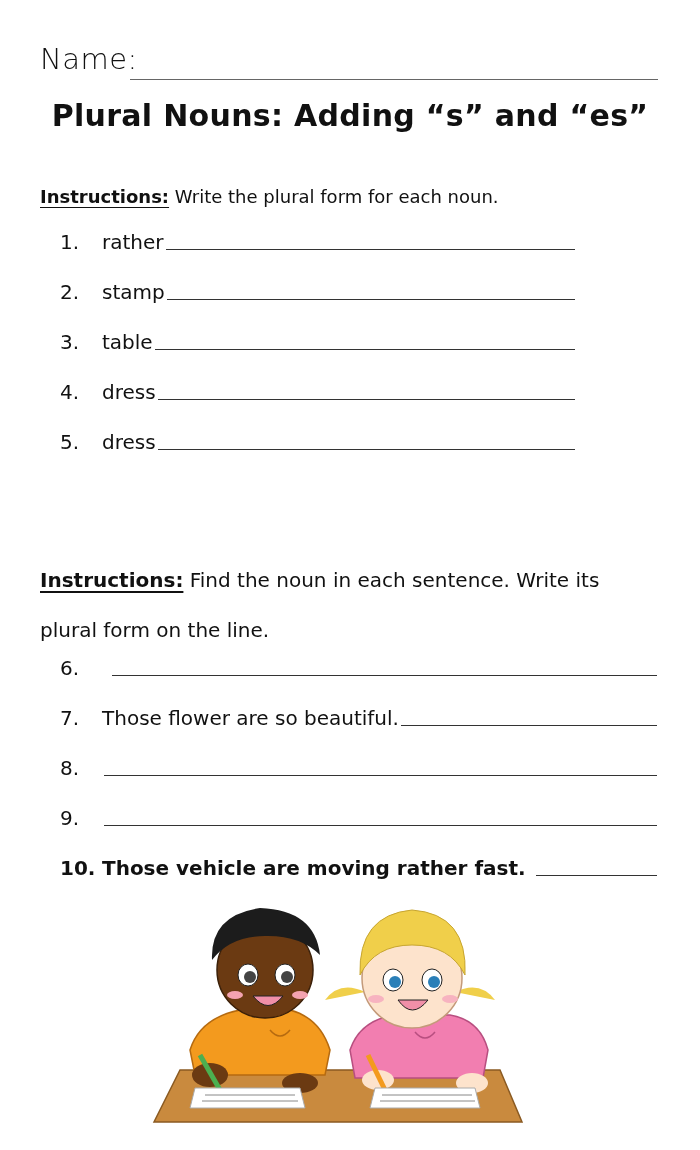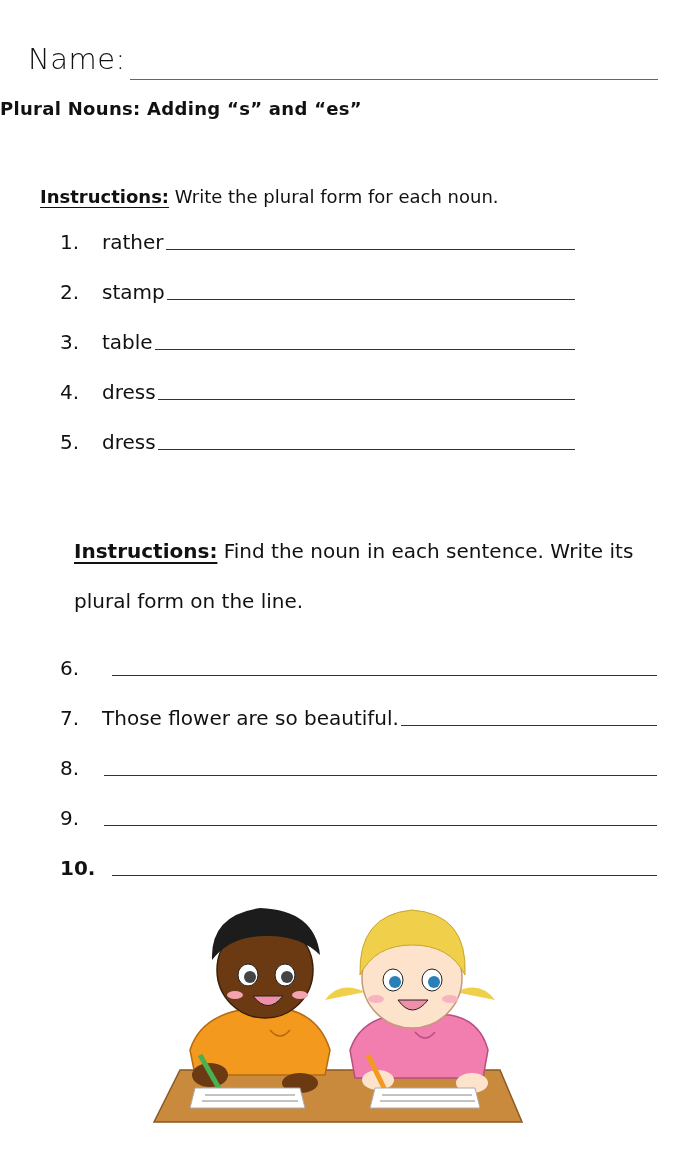--- a/index.html
+++ b/index.html
@@ -1,20 +1,20 @@
 <!DOCTYPE html>
 <html><head>
 <meta charset="utf-8">
 <style>
   html,body{margin:0;padding:0;background:#fff;}
   body{width:700px;height:1150px;position:relative;overflow:hidden;font-family:"DejaVu Sans",sans-serif;color:#111;}
   .abs{position:absolute;}
-  .name-label{left:28px;top:42px;font-size:29px;font-weight:300;letter-spacing:0.5px;}
+  .name-label{left:40px;top:42px;font-size:29px;font-weight:300;letter-spacing:0.5px;}
   .name-line{left:130px;top:79px;width:528px;border-bottom:1.5px solid #666;}
-  .title{left:0;width:700px;top:98px;text-align:left;font-size:18px;font-weight:bold;letter-spacing:0.3px;}
+  .title{left:0;width:700px;top:98px;text-align:center;font-size:30px;font-weight:bold;letter-spacing:0.3px;}
   .instr{left:40px;font-size:18px;white-space:nowrap;}
   .instr b{text-decoration:underline;text-underline-offset:4px;font-weight:bold;}
   .instr-wrap{left:40px;width:600px;font-size:20px;line-height:50px;}
   .item{left:60px;height:30px;display:flex;align-items:flex-end;font-size:20px;white-space:nowrap;}
   .num{width:42px;display:inline-block;}
   .line{flex:1;border-bottom:1.5px solid #333;margin-left:2px;margin-bottom:4px;}
   .art{left:150px;top:900px;width:380px;height:230px;}
 </style>
 </head>
 <body>
@@ -46,21 +46,21 @@
   <span class="num">4.</span>
   <span>dress</span>
   <span class="line"></span>
 </div>
 <div class="abs item" style="top:424px;width:515px;">
   <span class="num">5.</span>
   <span>dress</span>
   <span class="line"></span>
 </div>
 
-<div class="abs instr-wrap" style="top:526px;margin-left:34px;">
+<div class="abs instr-wrap" style="top:555px;">
   <b style="text-decoration:underline;text-underline-offset:4px;">Instructions:</b><span> Find the noun in each sentence. Write its plural form on the line.</span>
 </div>
 
 <div class="abs item" style="top:650px;width:597px;">
   <span class="num">6.</span>
   <span class="line" style="margin-left:10px;"></span>
 </div>
 <div class="abs item" style="top:700px;width:597px;">
   <span class="num">7.</span>
   <span>Those flower are so beautiful.</span>
@@ -69,20 +69,21 @@
 <div class="abs item" style="top:750px;width:597px;">
   <span class="num">8.</span>
   <span class="line"></span>
 </div>
 <div class="abs item" style="top:800px;width:597px;">
   <span class="num">9.</span>
   <span class="line"></span>
 </div>
 <div class="abs item" style="top:850px;width:597px;font-weight:bold;">
   <span class="num">10.</span>
+  <span>Those vehicle are moving rather fast.</span>
   <span class="line" style="margin-left:10px;"></span>
 </div>
 
 <div class="abs art">
   <svg width="380" height="230" viewBox="0 0 380 230">
 
     <polygon points="30,170 350,170 372,222 4,222" fill="#c98a3e" stroke="#8a5a22" stroke-width="1.5"></polygon>
 
     <path d="M40,150 Q50,118 90,110 L140,110 Q170,118 180,150 L175,175 L45,175 Z" fill="#f39a1e" stroke="#b56a10" stroke-width="1.5"></path>
     <path d="M120,130 q10,12 20,0" fill="none" stroke="#b56a10" stroke-width="1.5"></path>

